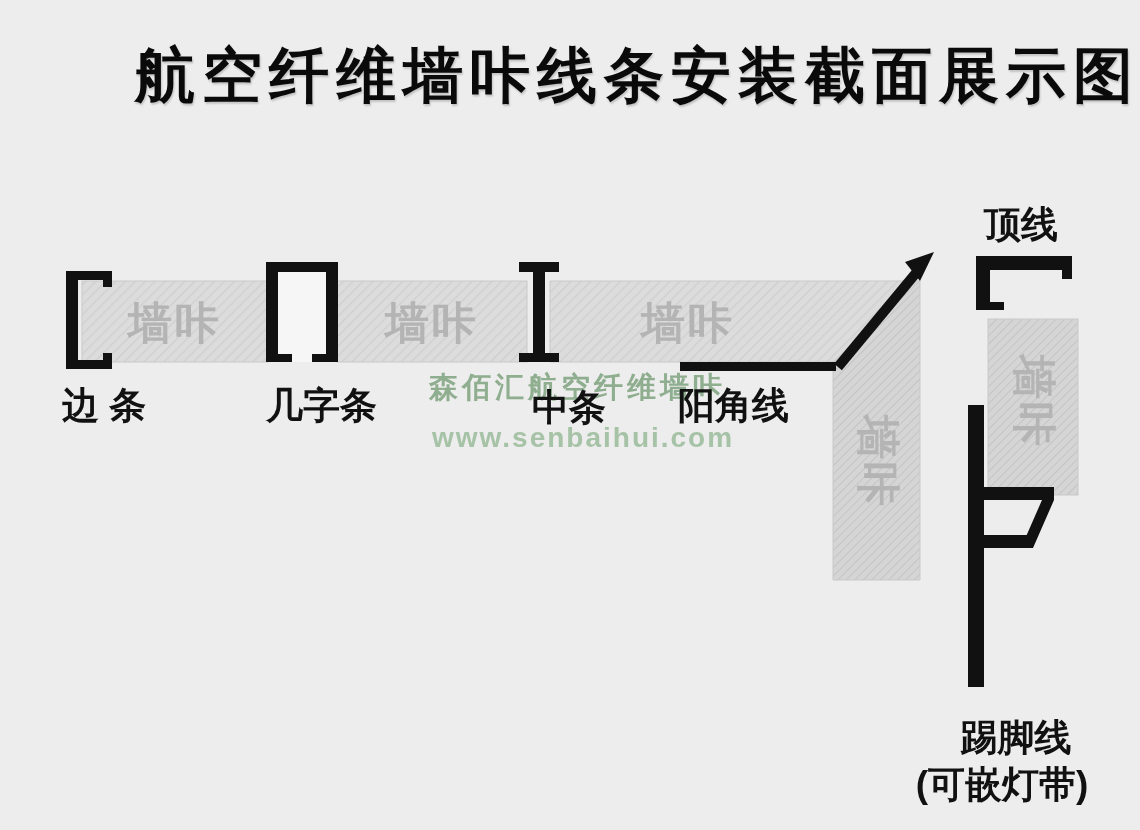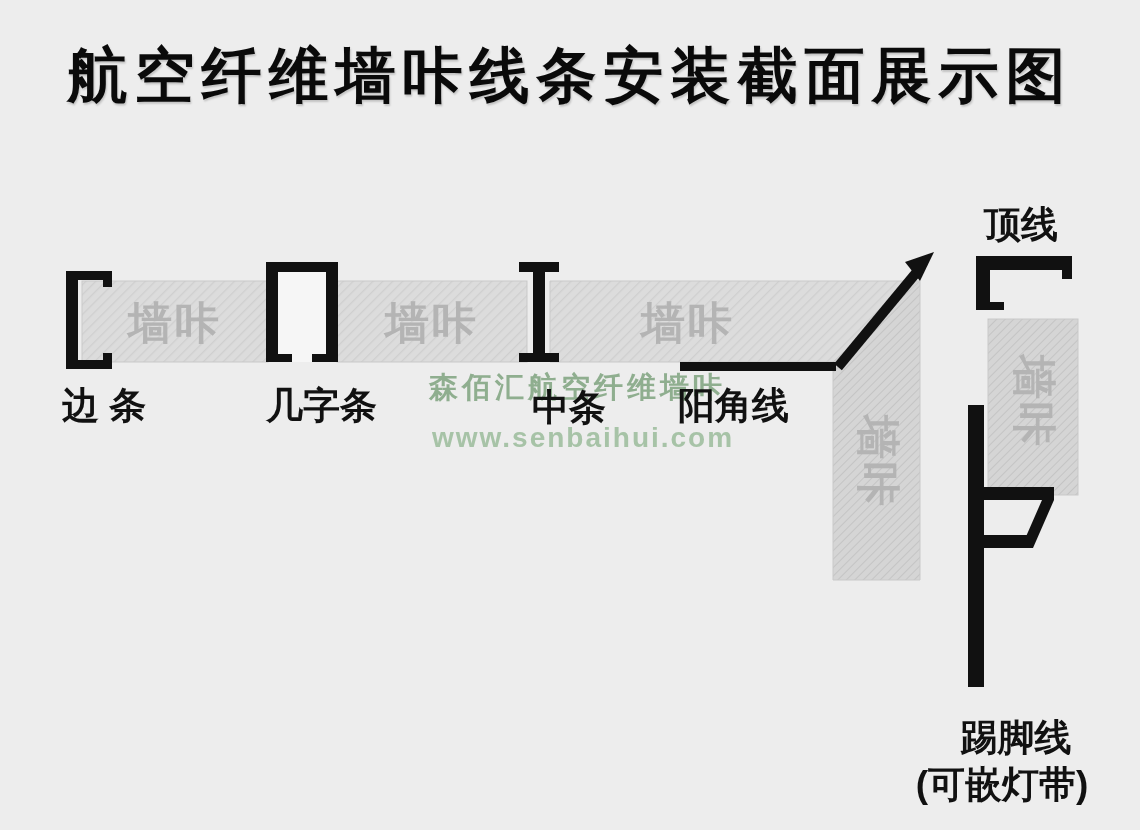--- a/index.html
+++ b/index.html
@@ -6,21 +6,21 @@
   .canvas {
     position:relative;
     width:1140px; height:830px;
     background:#ededed;
     overflow:hidden;
     font-family:"Liberation Sans", sans-serif;
   }
   .title {
     position:absolute;
     top:36px; left:0; width:100%;
-    text-align:center;
+    text-align:right;
     font-size:60px;
     font-weight:900;
     letter-spacing:7px;
     color:#0a0a0a;
     white-space:nowrap;
     text-shadow:1px 2px 2px rgba(0,0,0,0.18);
   }
   svg.diagram { position:absolute; top:0; left:0; }
   .panel { stroke:#c9c9c9; stroke-width:1; }
   .panel-text {

